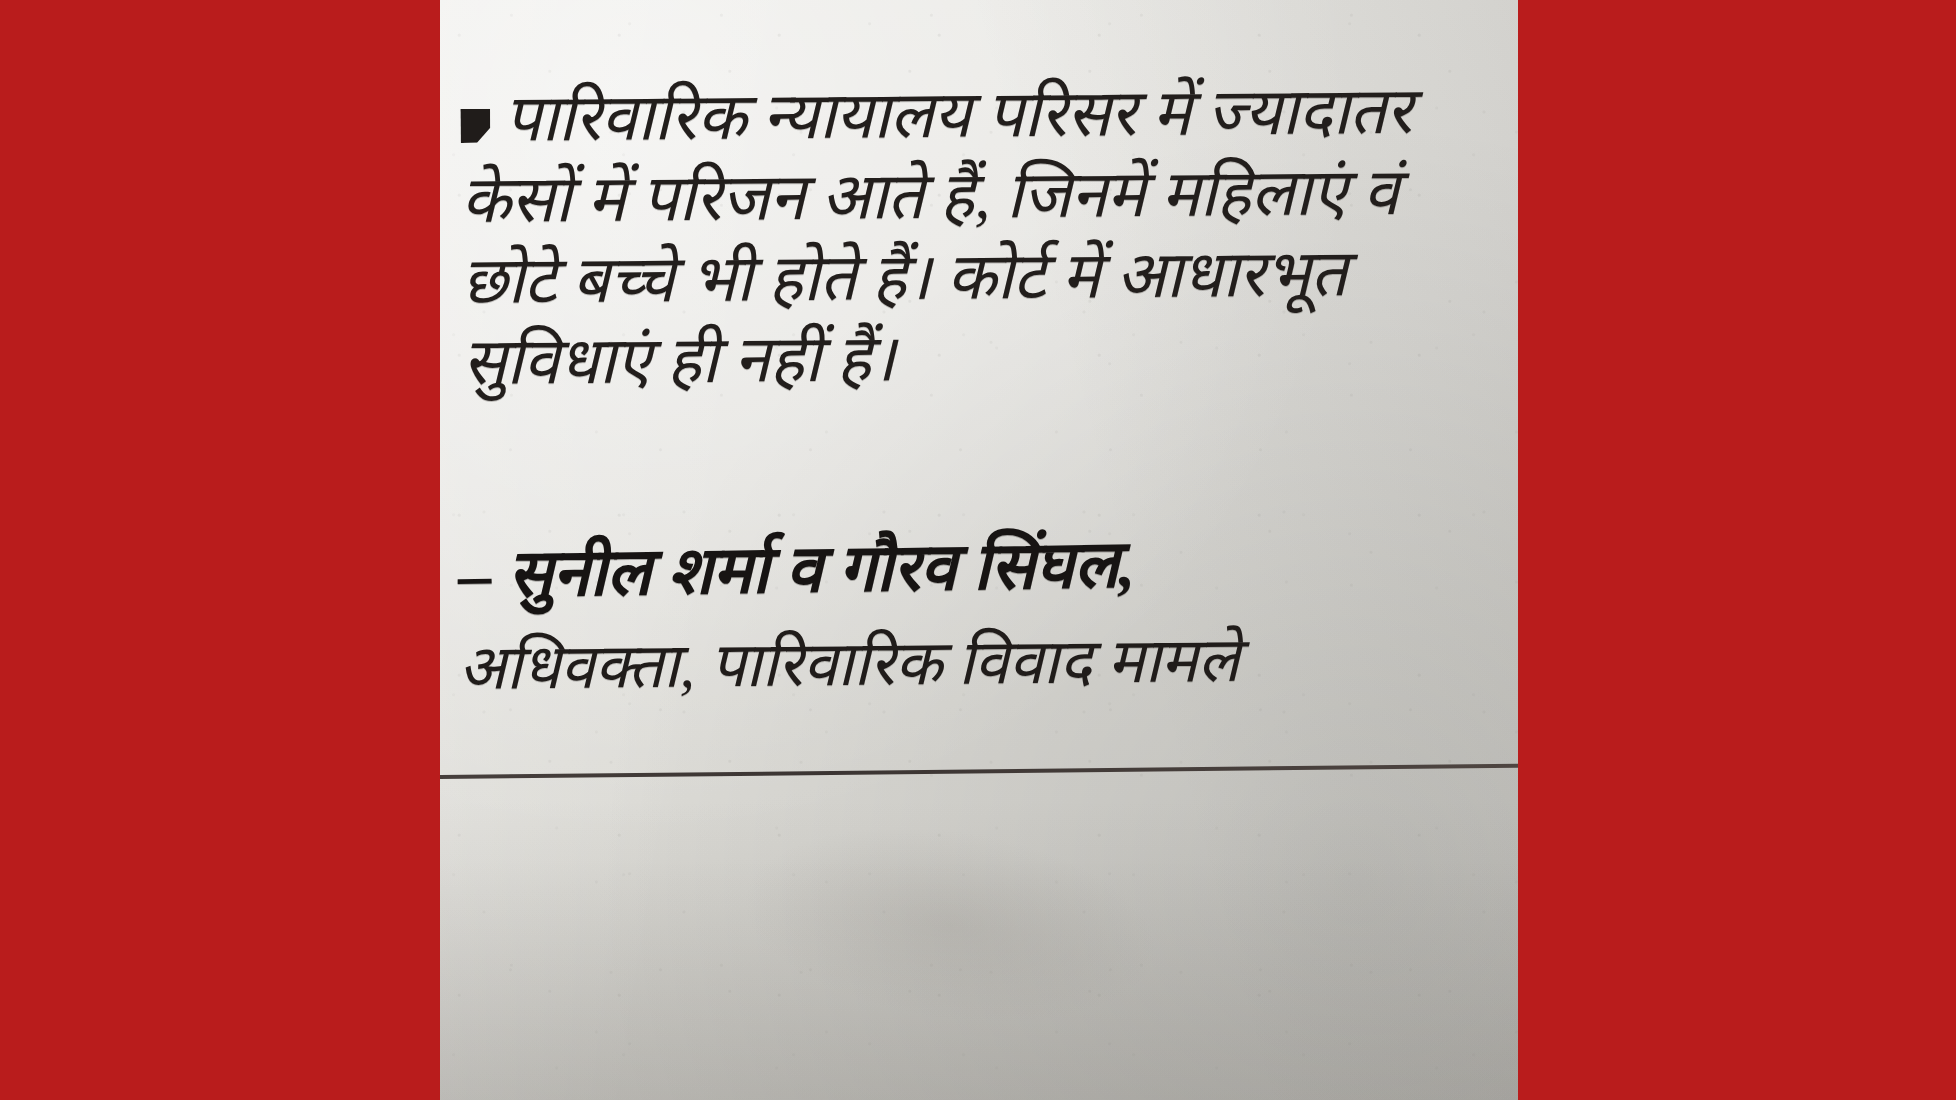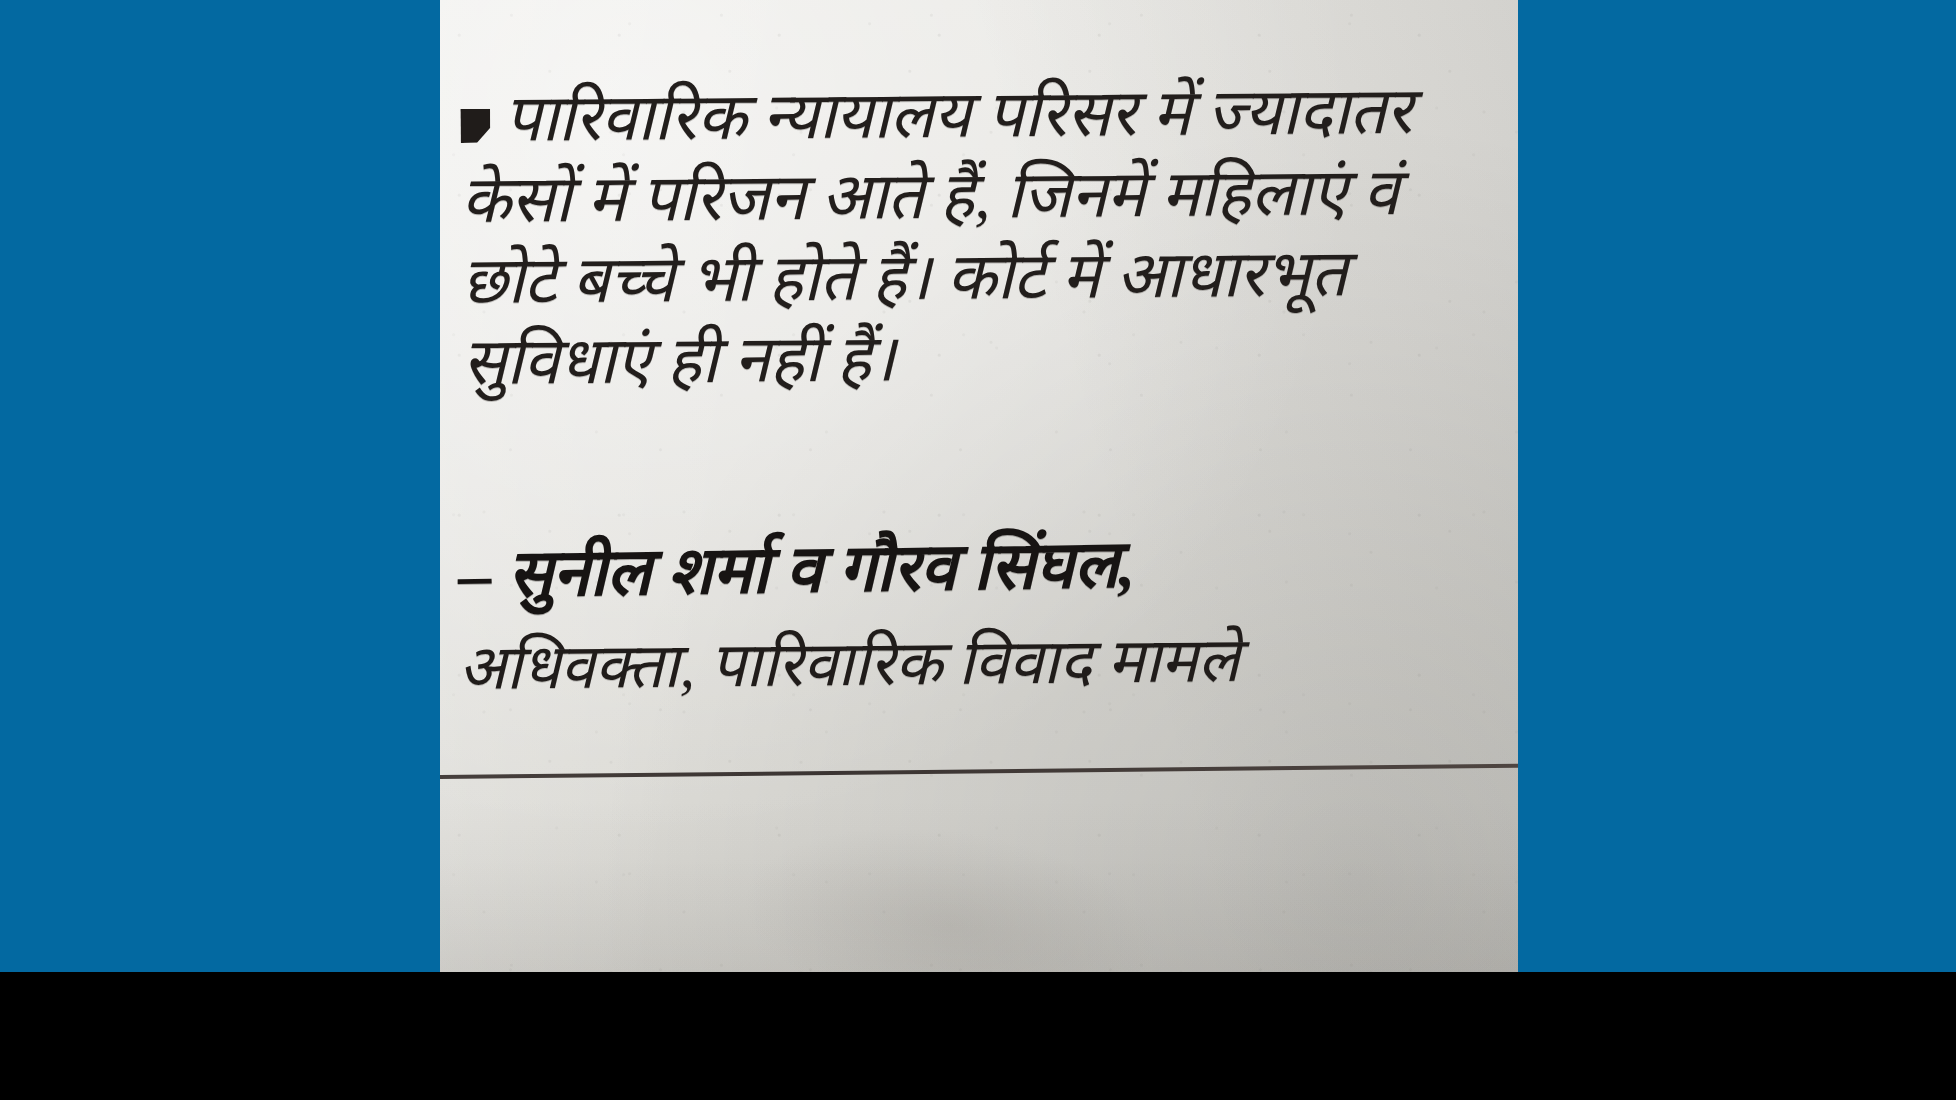--- a/index.html
+++ b/index.html
@@ -10,22 +10,22 @@
   }
   body {
     width: 1956px;
     height: 1100px;
     overflow: hidden;
     font-family: "Liberation Serif", serif;
   }
   #stage {
     position: relative;
     width: 1956px;
-    height: 972px;
-    background: #0369a1;
+    height: 1100px;
+    background: #b91c1c;
     overflow: hidden;
   }
   
 
   #clipping {
     position: absolute;
     left: 440px;
     top: 0px;
     width: 1078px;
     height: 1100px;

